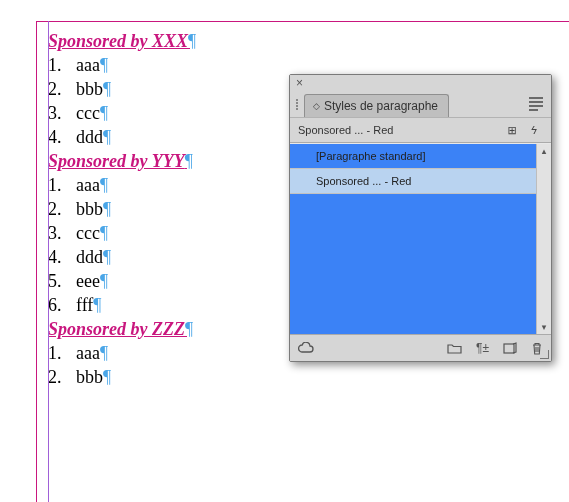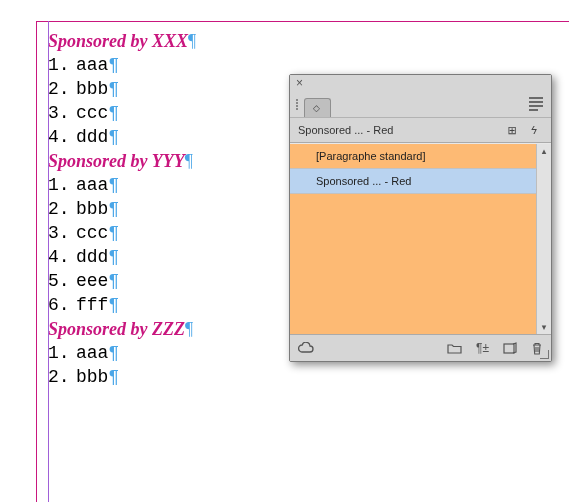--- a/index.html
+++ b/index.html
@@ -3,39 +3,39 @@
 <meta charset="utf-8">
 <style>
   html,body{margin:0;padding:0;font-family:"Helvetica Neue",Arial,sans-serif;background:#fff;}
   body{width:569px;height:502px;position:relative;overflow:hidden;}
   
   .spread{position:absolute;left:36px;top:21px;right:0;bottom:0;padding:8px 12px 0 12px;box-sizing:border-box;}
   .spread::before{content:"";position:absolute;left:0;top:0;right:-20px;border-top:1px solid #c9167e;}
   .spread::after{content:"";position:absolute;left:0;top:0;bottom:-40px;border-left:1px solid #c9167e;}
   .margin-guide{position:absolute;left:12px;top:0;bottom:-40px;border-left:1px solid #a060d8;}
   .textblock{font-family:"Times New Roman",Times,serif;font-size:18px;line-height:24px;}
-  .heading{font-style:italic;font-weight:bold;color:#c9167e;}
-  .numrow{color:#000;font-family:Liberation Mono, monospace;}
+  .heading{font-style:italic;font-weight:bold;color:#c9167e;text-decoration:underline;}
+  .numrow{color:#000;}
   .numrow .n{display:inline-block;width:28px;}
   .hidden-char{color:#4aa6e8;font-style:normal;font-weight:normal;}
   
   .panel{position:absolute;left:289px;top:74px;width:261px;background:#d6d6d6;border:1px solid #7a7a7a;box-shadow:3px 3px 8px rgba(0,0,0,0.45);border-radius:2px;}
   .panel-top{height:16px;background:#d6d6d6;display:flex;align-items:center;padding:0 6px;}
   .close-x{color:#555;font-size:12px;line-height:1;}
   .tabbar{display:flex;align-items:flex-end;height:26px;padding:0 6px;gap:4px;}
   .grab{display:inline-flex;flex-direction:column;gap:1px;margin-right:2px;align-self:center;}
   .grab span{width:2px;height:2px;background:#888;display:block;}
   .tab{background:#bfbfbf;border:1px solid #8f8f8f;border-bottom:none;padding:4px 10px 4px 8px;font-size:12px;color:#333;border-radius:3px 3px 0 0;display:flex;align-items:center;gap:4px;}
   .tab .expander{font-size:9px;color:#444;}
   .flyout{margin-left:auto;align-self:center;display:flex;flex-direction:column;gap:2px;padding:2px;}
   .flyout span{width:14px;height:2px;background:#6a6a6a;display:block;}
   .filterbar{display:flex;align-items:center;height:24px;padding:0 8px;background:#d6d6d6;border-top:1px solid #b3b3b3;border-bottom:1px solid #aaa;font-size:11px;color:#333;}
   .filterbar .spacer{flex:1;}
   .mini-btn{width:18px;height:16px;display:flex;align-items:center;justify-content:center;color:#444;margin-left:4px;}
-  .list-wrap{display:flex;background:#fdba74;border-top:1px solid #e8e8e8;}
+  .list-wrap{display:flex;background:#3b82f6;border-top:1px solid #e8e8e8;}
   .list{flex:1;min-height:190px;}
   .list-item{height:24px;display:flex;align-items:center;padding-left:26px;font-size:11px;color:#222;border-bottom:1px solid #c2c2c2;}
   .list-item.selected{background:#b9d3f0;}
   .scrollbar{width:14px;background:#e2e2e2;border-left:1px solid #bdbdbd;display:flex;flex-direction:column;align-items:center;}
   .scrollbar .arrow{font-size:9px;color:#555;padding:2px 0;}
   .panel-footer{height:26px;background:#d6d6d6;border-top:1px solid #aaa;display:flex;align-items:center;padding:0 8px;gap:14px;}
   .panel-footer .spacer{flex:1;}
   .foot-ico{color:#555;}
   .foot-ico svg{display:block;}
   .resize{position:absolute;right:2px;bottom:2px;width:10px;height:10px;}
@@ -73,20 +73,21 @@
   </div>
   <div class="tabbar">
     <span class="grab">
         <span></span>
         <span></span>
         <span></span>
         <span></span>
       </span>
     <div class="tab">
       <span class="expander">◇</span>
+      <span>Styles de paragraphe</span>
     </div>
     <div class="flyout">
         <span></span>
         <span></span>
         <span></span>
         <span style="width:9px"></span>
       </div>
   </div>
   <div class="filterbar">
     <span>Sponsored ... - Red</span>

